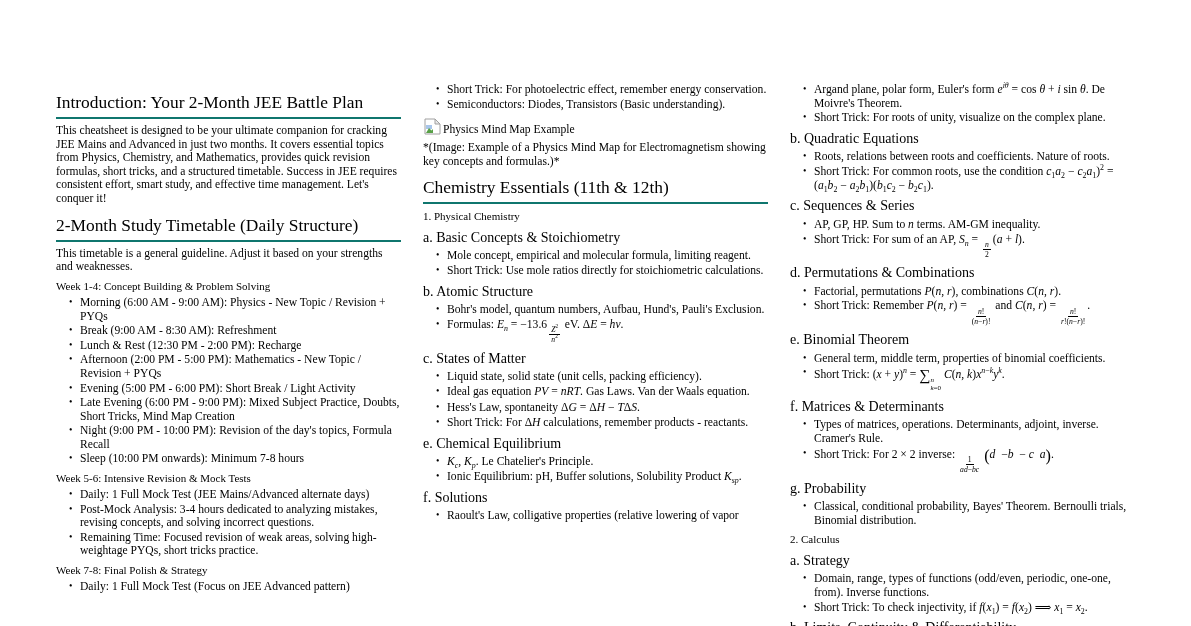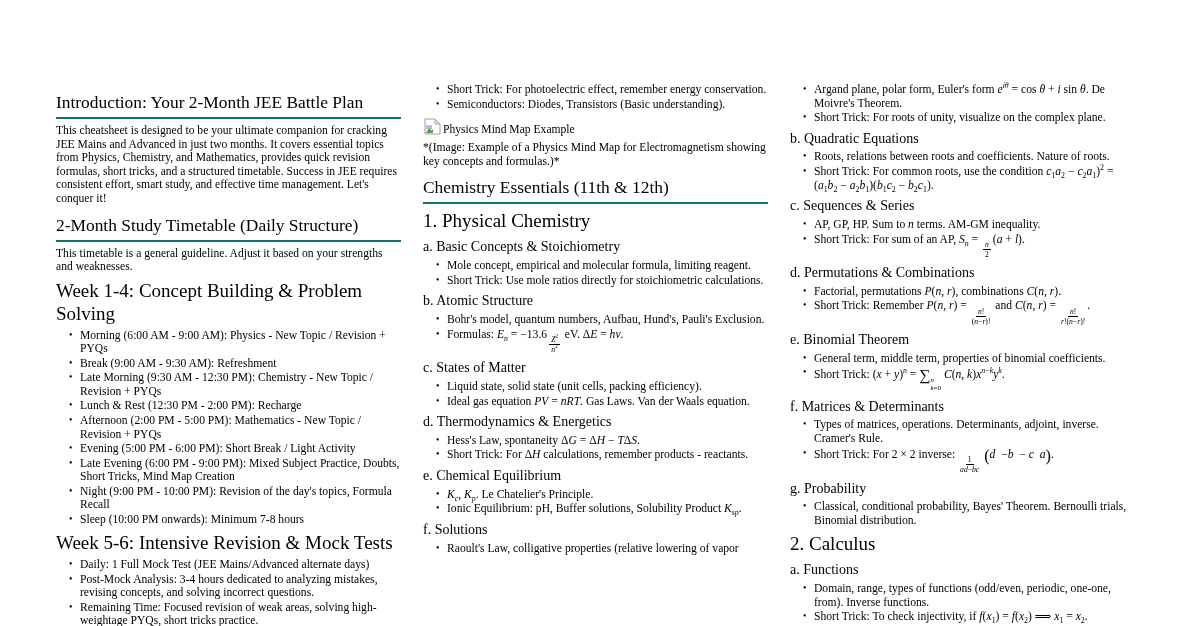--- a/index.html
+++ b/index.html
@@ -2,21 +2,21 @@
 <html><head>
 <meta charset="utf-8">
 <style>
   *{margin:0;padding:0;box-sizing:border-box}
   html,body{width:1191px;height:626px;overflow:hidden;background:#ffffff}
   body{font-family:"Liberation Serif","DejaVu Serif",serif;color:#000;font-size:11.6px;line-height:1.17}
   .page{position:absolute;left:56px;top:80px;display:flex;gap:22px}
   .col{width:345px;flex:0 0 345px}
   .hd2{font-size:17.4px;line-height:1.22;font-weight:normal;margin:9px 0 0;padding-bottom:4px;border-bottom:2px solid #0f766e}
   .col .hd2:first-child{margin-top:12px}
-  .hd3{font-size:19px;line-height:1.2;font-weight:normal;margin:5px 0 0;padding-top:1px}
+  .hd3{font-size:11px;line-height:1.2;font-weight:normal;margin:5px 0 0;padding-top:1px}
   .hd4{font-size:14px;line-height:1.2;font-weight:normal;margin:5px 0 0;padding-top:1px}
   .para{margin:5px 0 0}
   ul.list{list-style:none;margin:3px 0 0;padding-left:24px}
   ul.list li{position:relative;margin-bottom:1px}
   ul.list li::before{content:"\2022";position:absolute;left:-11px;top:0;font-size:0.85em}
   sub,sup{font-size:0.68em;line-height:0}
   i{font-style:italic}
   .frac{display:inline-flex;flex-direction:column;align-items:center;font-size:0.66em;line-height:1.2;vertical-align:-0.55em;margin:0 2px;text-align:center}
   .frac>span:first-child{border-bottom:1px solid #000;padding:0 2px}
   .bigop{font-size:1.35em;vertical-align:-0.12em}
@@ -31,22 +31,21 @@
 
 <div class="page">
   <div class="col">
       <div class="hd2">Introduction: Your 2-Month JEE Battle Plan</div>
       <div class="para">This cheatsheet is designed to be your ultimate companion for cracking JEE Mains and Advanced in just two months. It covers essential topics from Physics, Chemistry, and Mathematics, provides quick revision formulas, short tricks, and a structured timetable. Success in JEE requires consistent effort, smart study, and effective time management. Let's conquer it!</div>
       <div class="hd2">2-Month Study Timetable (Daily Structure)</div>
       <div class="para">This timetable is a general guideline. Adjust it based on your strengths and weaknesses.</div>
       <div class="hd3">Week 1-4: Concept Building &amp; Problem Solving</div>
       <ul class="list">
         <li>Morning (6:00 AM - 9:00 AM): Physics - New Topic / Revision + PYQs</li>
-        <li>Break (9:00 AM - 9:30 AM): Refreshment</li>
-        <li>Late Morning (9:30 AM - 12:30 PM): Chemistry - New Topic / Revision + PYQs</li>
+        <li>Break (9:00 AM - 8:30 AM): Refreshment</li>
         <li>Lunch &amp; Rest (12:30 PM - 2:00 PM): Recharge</li>
         <li>Afternoon (2:00 PM - 5:00 PM): Mathematics - New Topic / Revision + PYQs</li>
         <li>Evening (5:00 PM - 6:00 PM): Short Break / Light Activity</li>
         <li>Late Evening (6:00 PM - 9:00 PM): Mixed Subject Practice, Doubts, Short Tricks, Mind Map Creation</li>
         <li>Night (9:00 PM - 10:00 PM): Revision of the day's topics, Formula Recall</li>
         <li>Sleep (10:00 PM onwards): Minimum 7-8 hours</li>
       </ul>
       <div class="hd3">Week 5-6: Intensive Revision &amp; Mock Tests</div>
       <ul class="list">
         <li>Daily: 1 Full Mock Test (JEE Mains/Advanced alternate days)</li>
@@ -86,21 +85,20 @@
         <li>Formulas: <i>E</i><sub><i>n</i></sub> = −13.6<span class="frac">
             <span><i>Z</i><sup>2</sup></span>
             <span><i>n</i><sup>2</sup></span>
           </span> eV. Δ<i>E</i> = <i>hν</i>.</li>
       </ul>
       <div class="hd4">c. States of Matter</div>
       <ul class="list">
         <li>Liquid state, solid state (unit cells, packing efficiency).</li>
         <li>Ideal gas equation <i>PV</i> = <i>nRT</i>. Gas Laws. Van der Waals equation.</li>
       </ul>
-      <div class="hd4">d. Thermodynamics &amp; Energetics</div>
       <ul class="list">
         <li>Hess's Law, spontaneity Δ<i>G</i> = Δ<i>H</i> − <i>T</i>Δ<i>S</i>.</li>
         <li>Short Trick: For Δ<i>H</i> calculations, remember products - reactants.</li>
       </ul>
       <div class="hd4">e. Chemical Equilibrium</div>
       <ul class="list">
         <li><i>K</i><sub><i>c</i></sub>, <i>K</i><sub><i>p</i></sub>. Le Chatelier's Principle.</li>
         <li>Ionic Equilibrium: pH, Buffer solutions, Solubility Product <i>K</i><sub><i>sp</i></sub>.</li>
       </ul>
       <div class="hd4">f. Solutions</div>
@@ -151,20 +149,20 @@
         <li>Short Trick: For 2 × 2 inverse: <span class="frac">
             <span>1</span>
             <span><i>ad</i>−<i>bc</i></span>
           </span> <span class="bigp">(</span><i>d</i>&nbsp;&nbsp;−<i>b</i>&nbsp; −&nbsp;<i>c</i>&nbsp;&nbsp;<i>a</i><span class="bigp">)</span>.</li>
       </ul>
       <div class="hd4">g. Probability</div>
       <ul class="list">
         <li>Classical, conditional probability, Bayes' Theorem. Bernoulli trials, Binomial distribution.</li>
       </ul>
       <div class="hd3">2. Calculus</div>
-      <div class="hd4">a. Functions</div>
+      <div class="hd4">a. Strategy</div>
       <ul class="list">
         <li>Domain, range, types of functions (odd/even, periodic, one-one, from). Inverse functions.</li>
         <li>Short Trick: To check injectivity, if <i>f</i>(<i>x</i><sub>1</sub>) = <i>f</i>(<i>x</i><sub>2</sub>) ⟹ <i>x</i><sub>1</sub> = <i>x</i><sub>2</sub>.</li>
       </ul>
       <div class="hd4">b. Limits, Continuity &amp; Differentiability</div>
     </div>
 </div>
 
 </body></html>

